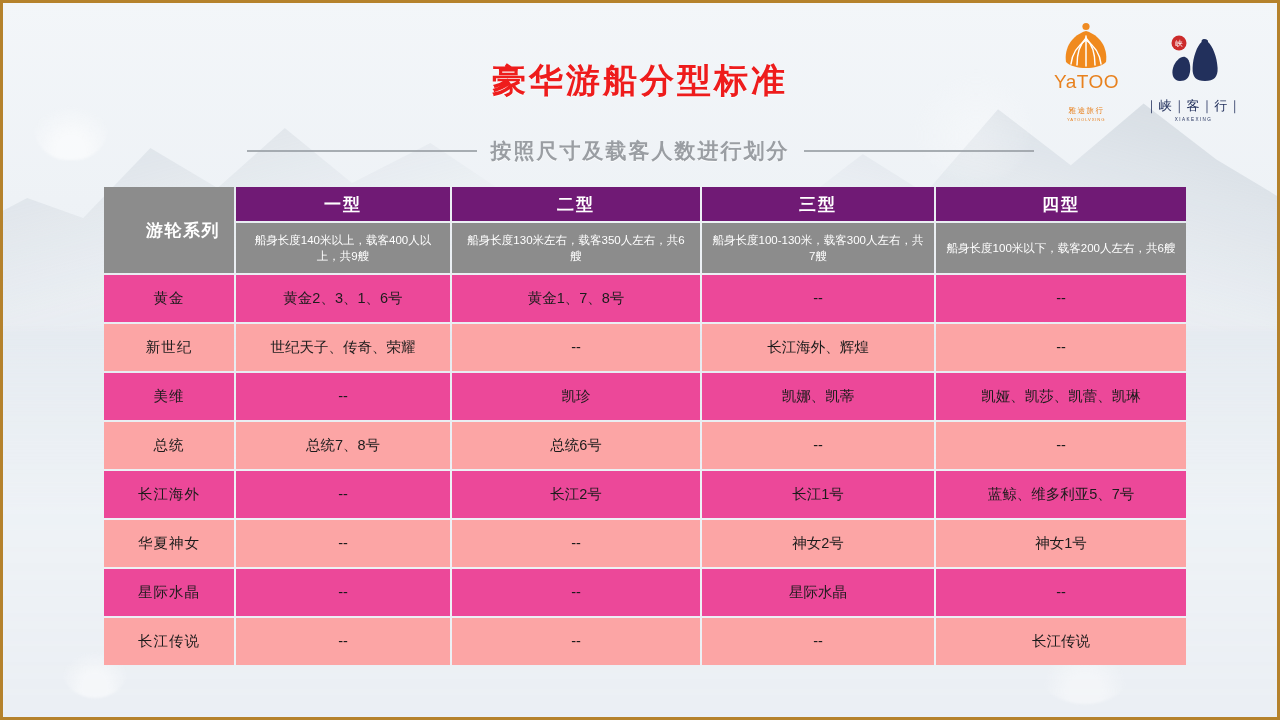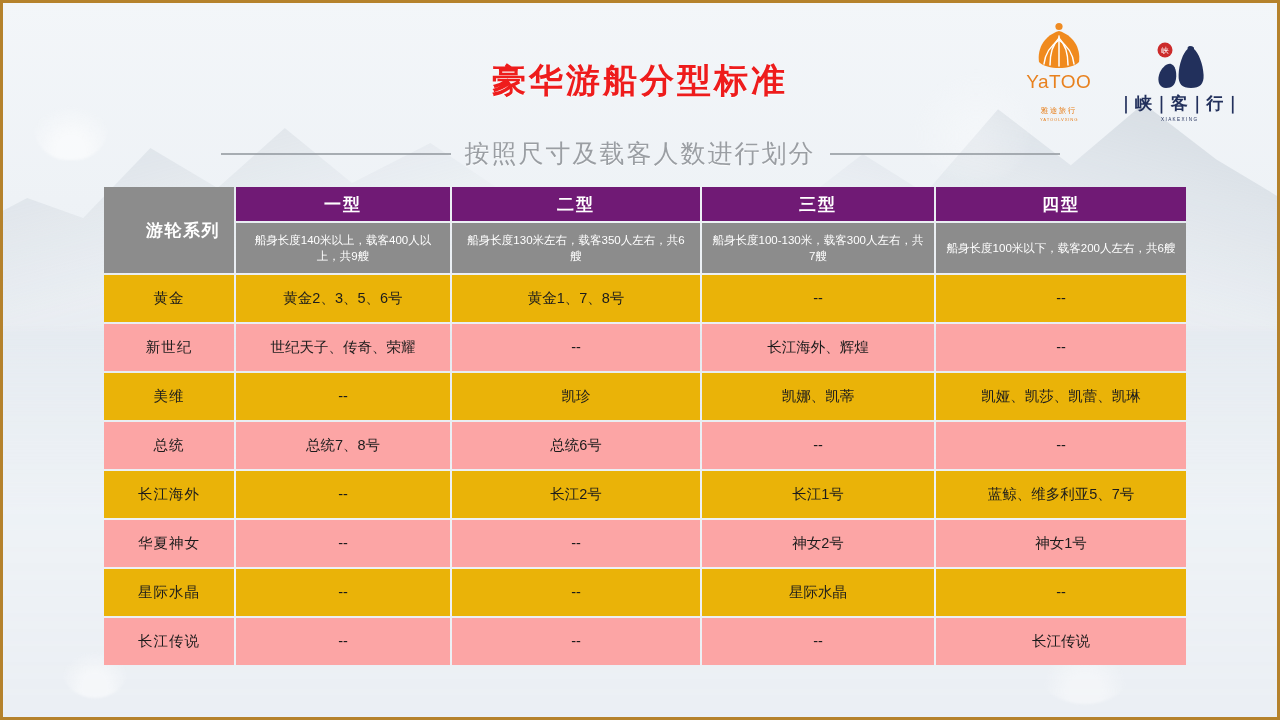--- a/index.html
+++ b/index.html
@@ -59,36 +59,36 @@
   
   #logo-row{ position:absolute; right:38px; top:22px; display:flex; align-items:flex-end; gap:26px; }
   .logo-block{ display:flex; flex-direction:column; align-items:center; }
 
   #yatoo-mark{ width:52px; height:50px; position:relative; }
   #yatoo-text{ font-size:19px; font-weight:400; color:#e8811e; letter-spacing:.5px; line-height:1.05; }
   #yatoo-sub-cn{ font-size:7.5px; color:#e8811e; letter-spacing:1.5px; margin-top:14px; }
   #yatoo-sub-en{ font-size:4.4px; color:#e8811e; letter-spacing:.9px; margin-top:1px; transform:scale(.95); }
 
   #xiake-mark{ width:62px; height:52px; position:relative; }
-  #xiake-text{ font-size:17px; font-weight:700; color:#22305c; letter-spacing:1px; margin-top:0;}
+  #xiake-text{ font-size:13px; font-weight:400; color:#22305c; letter-spacing:1px; margin-top:12px;}
   #xiake-sub-en{ font-size:4.6px; color:#22305c; letter-spacing:1.4px; margin-top:2px;}
 
   
   #title{
     position:absolute; left:0; right:0; top:58px; text-align:center;
     font-size:34px; font-weight:700; color:#ee1c1c; letter-spacing:3px;
     text-shadow:0 1px 0 rgba(255,255,255,.65);
   }
   #subtitle-wrap{
     position:absolute; left:0; right:0; top:137px;
     display:flex; align-items:center; justify-content:center; gap:14px;
   }
   .sub-rule{ height:2px; width:230px; background:#9aa0a6; opacity:.85; }
   #subtitle{
-    font-size:25px; font-weight:400; color:#9a9ea3; letter-spacing:2px;
+    font-size:21px; font-weight:700; color:#9a9ea3; letter-spacing:2px;
     text-shadow:0 1px 0 rgba(255,255,255,.7);
     white-space:nowrap;
   }
 
   
   #table-wrap{ position:absolute; left:102px; top:185px; width:1078px; }
   table{ border-collapse:separate; border-spacing:2px; width:100%; table-layout:fixed; }
   col.c0{ width:130px; }
   col.c1{ width:214px; }
   col.c2{ width:248px; }
@@ -102,21 +102,21 @@
   }
   .type-name{
     height:34px; font-size:17px; font-weight:700; letter-spacing:2px;
     background:#701a75; color:#ffffff;
   }
   .type-desc{
     height:50px; font-size:11.5px; font-weight:400; line-height:1.42;
     background:#8c8c8c; color:#ffffff; padding:2px 10px;
   }
 
-  tr.gray td{ background:#eab308; color:#1c1c1c; }
+  tr.gray td{ background:#ec4899; color:#1c1c1c; }
   tr.orange td{ background:#fca5a5; color:#1c1c1c; }
   td.series{ font-size:15px; font-weight:700; letter-spacing:1px; }
   td.cell{ font-size:14.5px; font-weight:400; height:47px; padding:2px 6px; line-height:1.3; }
   td.dash{ letter-spacing:0; }
 </style>
 </head>
 <body>
 
 <div id="bg-photo">
   <div id="bg-ridge-left"></div>
@@ -192,21 +192,21 @@
       <tr>
         <th class="type-desc">船身长度140米以上，载客400人以上，共9艘</th>
         <th class="type-desc">船身长度130米左右，载客350人左右，共6艘</th>
         <th class="type-desc">船身长度100-130米，载客300人左右，共7艘</th>
         <th class="type-desc">船身长度100米以下，载客200人左右，共6艘</th>
       </tr>
     </thead>
     <tbody id="table-body">
         <tr class="gray">
           <td class="cell series">黄金</td>
-          <td class="cell">黄金2、3、5、6号</td>
+          <td class="cell">黄金2、3、1、6号</td>
           <td class="cell">黄金1、7、8号</td>
           <td class="cell dash">--</td>
           <td class="cell dash">--</td>
         </tr>
         <tr class="orange">
           <td class="cell series">新世纪</td>
           <td class="cell">世纪天子、传奇、荣耀</td>
           <td class="cell dash">--</td>
           <td class="cell">长江海外、辉煌</td>
           <td class="cell dash">--</td>

